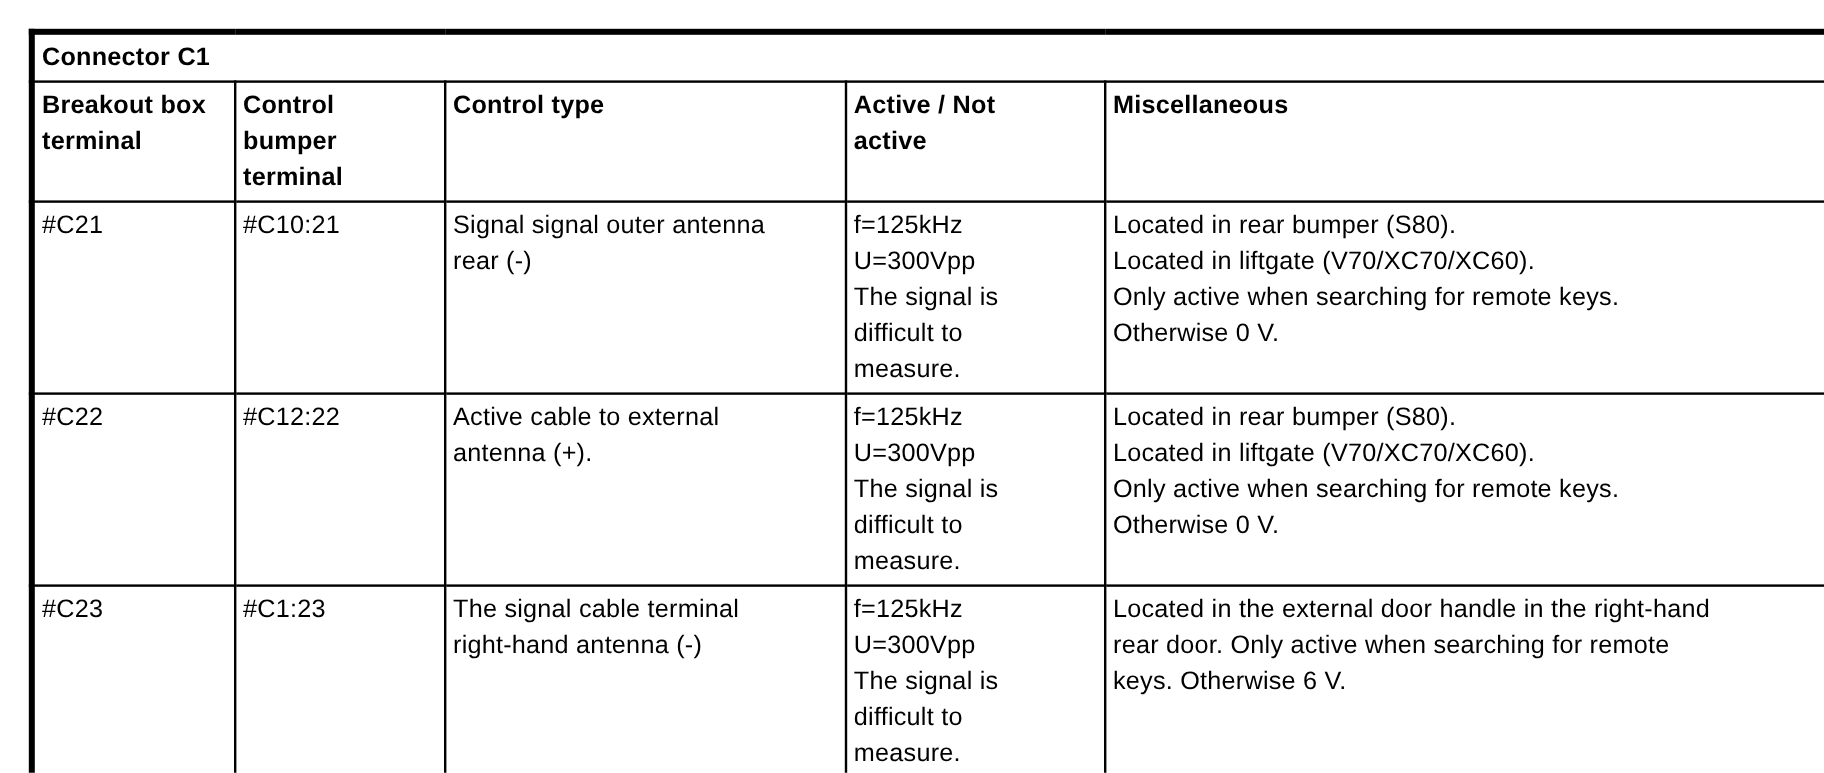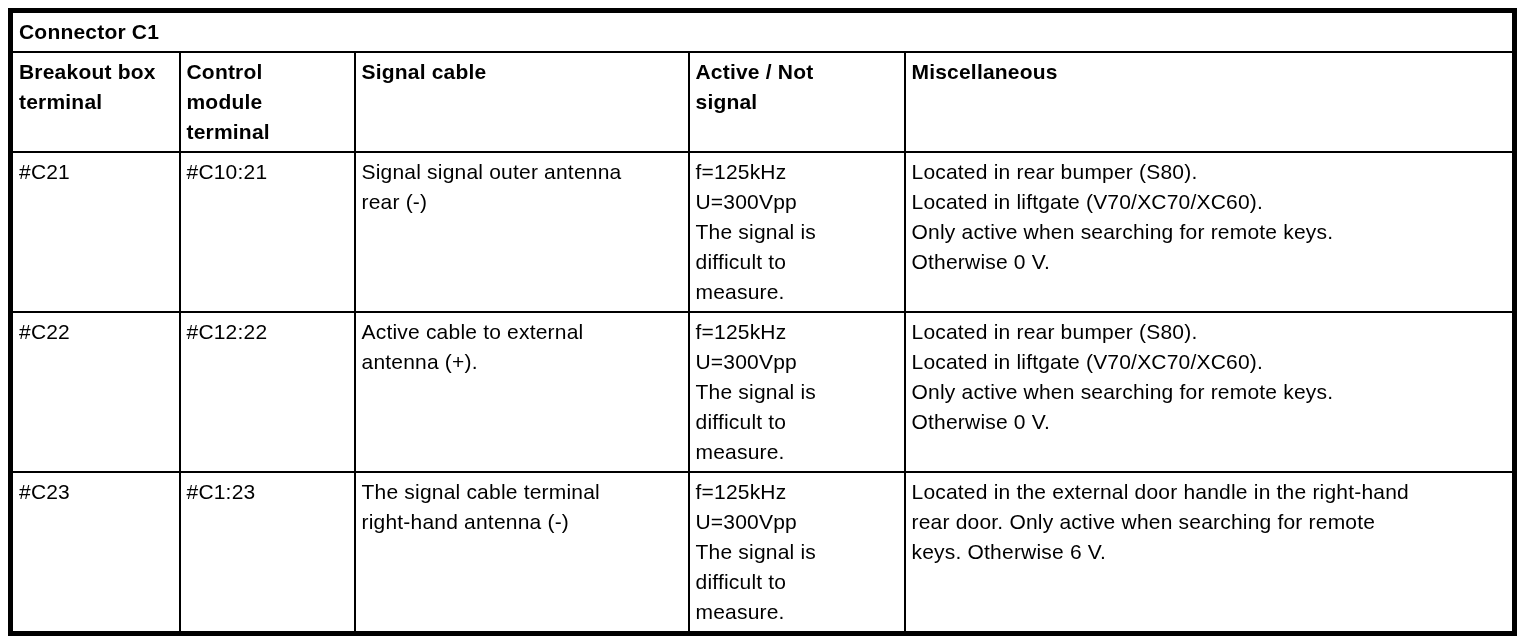--- a/index.html
+++ b/index.html
@@ -6,21 +6,21 @@
     margin: 0;
     padding: 0;
     background: #ffffff;
     font-family: "Liberation Sans", sans-serif;
     color: #000000;
   }
   .page {
     width: 1212px;
     height: 644px;
     box-sizing: border-box;
-    padding: 8px;
+    padding: 24px;
     background: #ffffff;
   }
   table.connector-table {
     border-collapse: collapse;
     table-layout: fixed;
     width: 1504px;
     border: 5px solid #000000;
   }
   table.connector-table td {
     border: 2px solid #000000;
@@ -58,25 +58,25 @@
       <col style="width:610px">
     </colgroup>
     <tbody>
       <tr class="title-row">
         <td class="title-cell" colspan="5">Connector C1</td>
       </tr>
       <tr class="header-row">
         <td>Breakout box
 terminal</td>
         <td>Control
-module
+bumper
 terminal</td>
-        <td>Signal cable</td>
+        <td>Control type</td>
         <td>Active / Not
-signal</td>
+active</td>
         <td>Miscellaneous</td>
       </tr>
       <tr class="body-row">
         <td>#C21</td>
         <td>#C10:21</td>
         <td>Signal signal outer antenna
 rear (-)</td>
         <td>f=125kHz
 U=300Vpp
 The signal is

